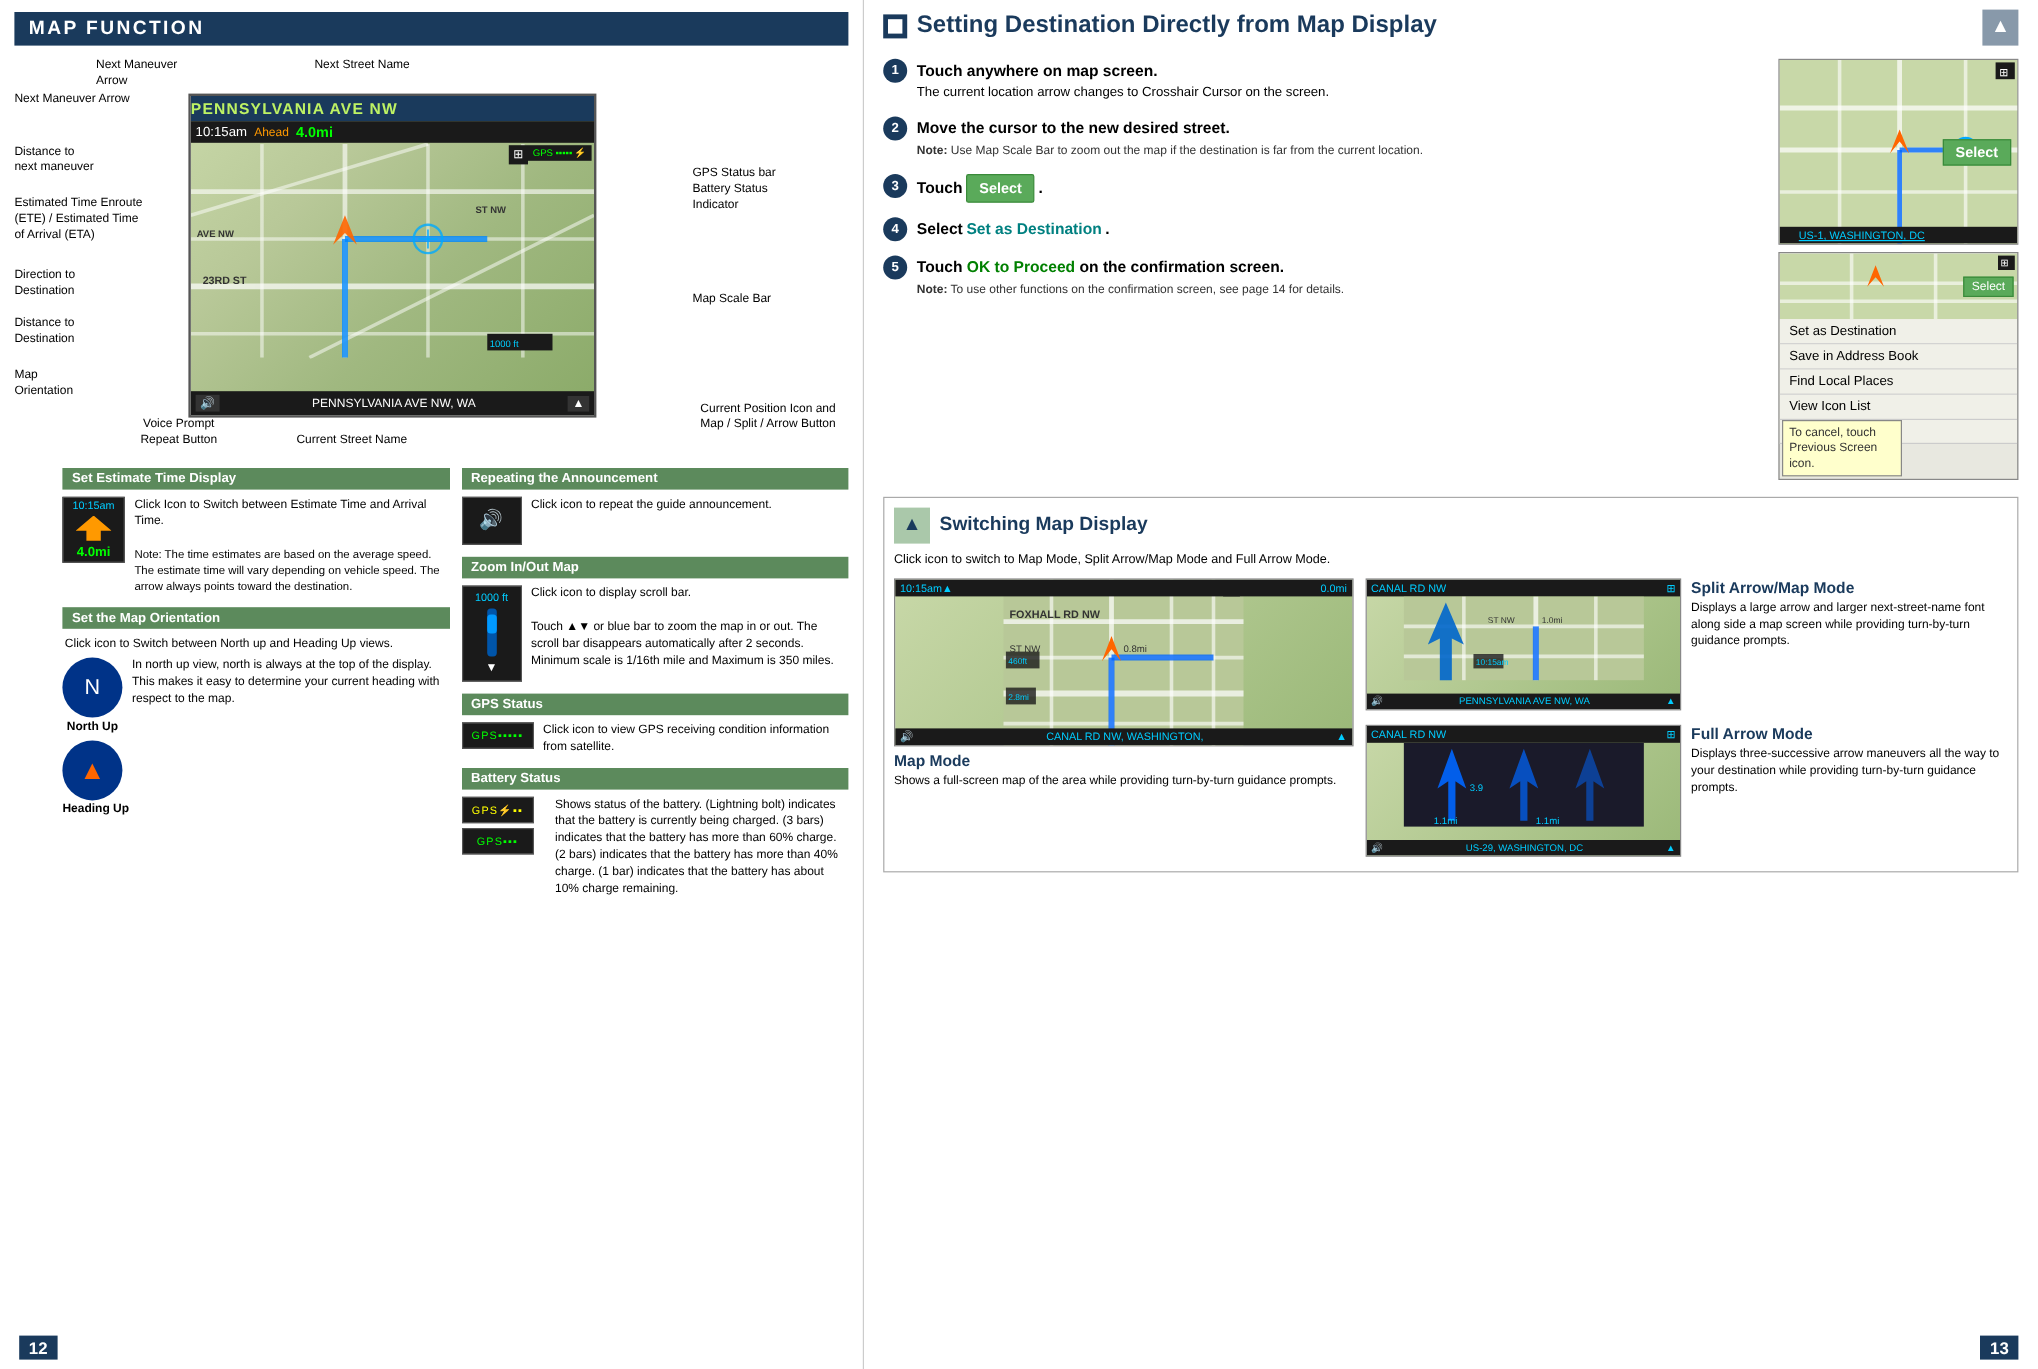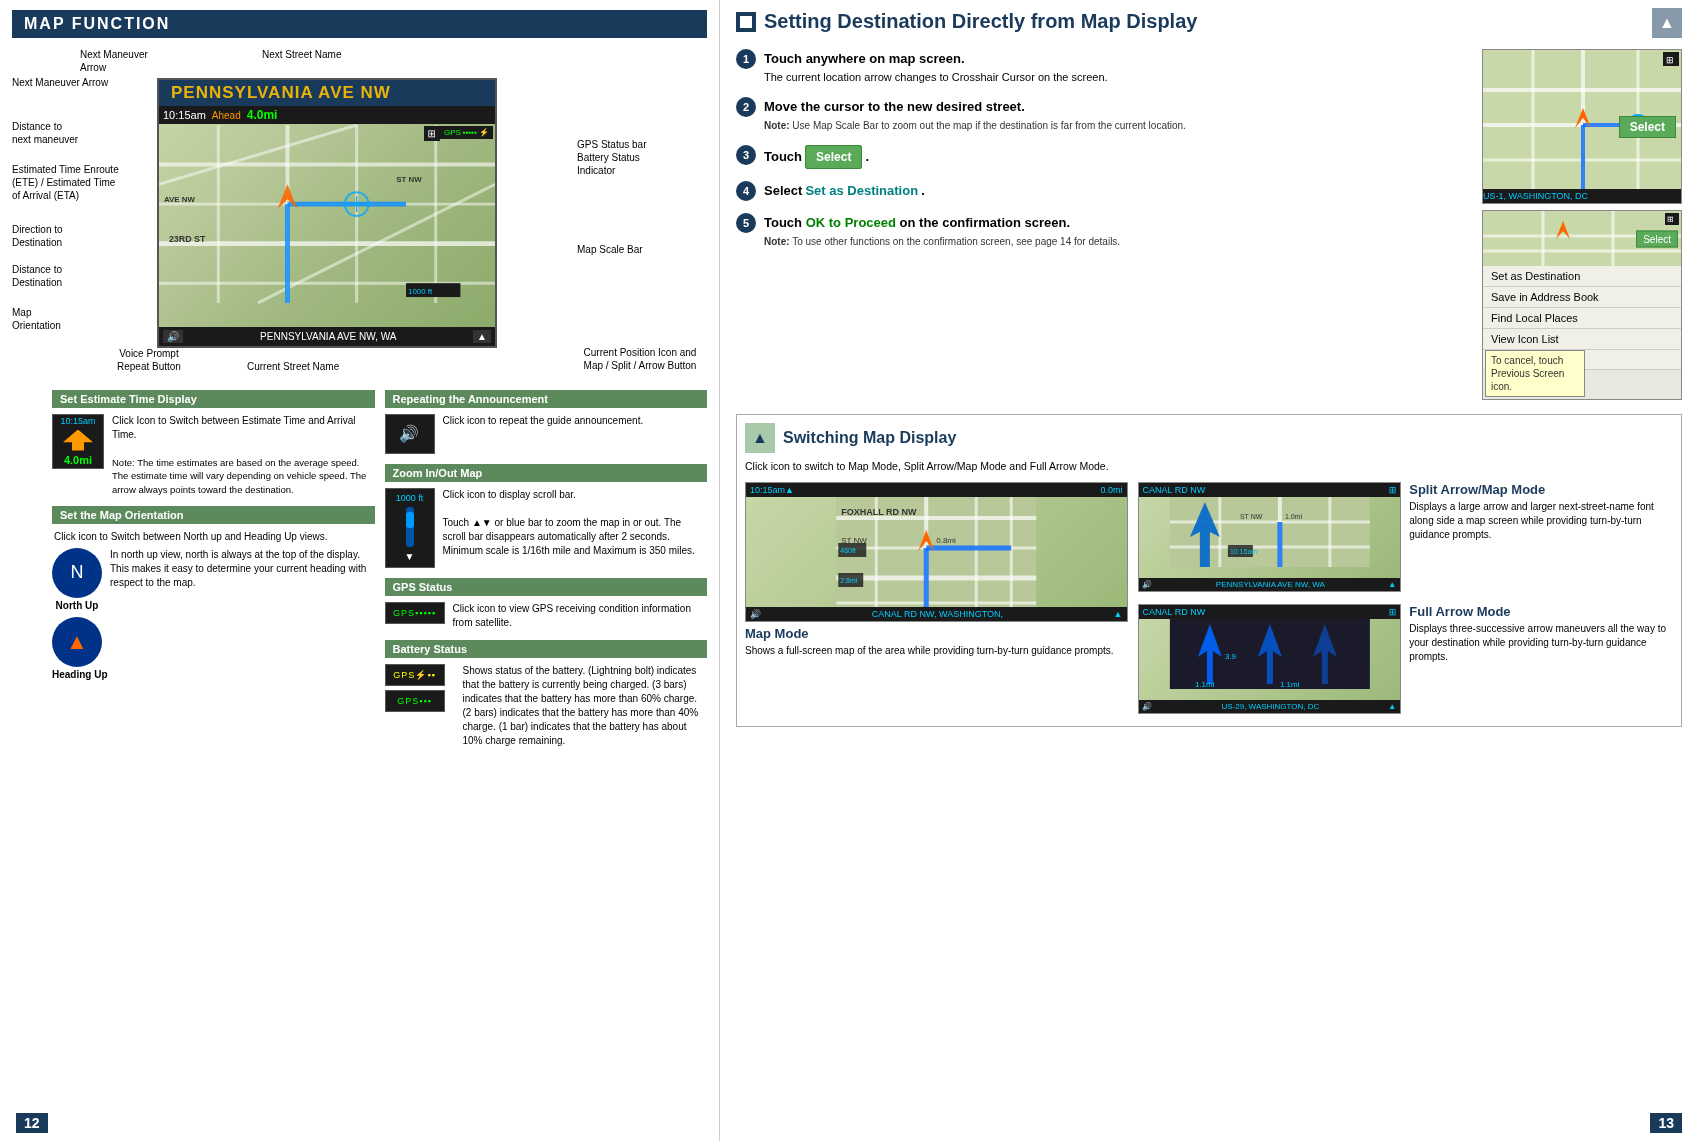--- a/index.html
+++ b/index.html
@@ -64,24 +64,24 @@
       top: 30px;
       width: 340px;
       height: 270px;
       background: linear-gradient(135deg, #c8d8a8 0%, #b8c898 30%, #a0b880 60%, #8aaa68 100%);
       border: 2px solid #555;
       overflow: hidden;
     }
 
     .map-image-sim .map-top-bar {
       background: #1a3a5c;
-      color: #eab308;
-      font-size: 17px;
-      font-weight: bold;
-      padding: 3px 12px;
+      color: #bef264;
+      font-size: 13px;
+      font-weight: bold;
+      padding: 3px 0;
       letter-spacing: 1px;
     }
 
     .map-image-sim .map-info-bar {
       display: flex;
       align-items: center;
       background: #1a1a1a;
       color: #0cf;
       font-size: 11px;
       padding: 2px 4px;
@@ -230,21 +230,22 @@
     }
 
     .map-preview-1 .preview-bottom {
       position: absolute;
       bottom: 0;
       left: 0;
       right: 0;
       background: #1a1a1a;
       color: #0cf;
       font-size: 9px;
-      padding: 2px 0;
+      padding: 2px 16px;
+      text-decoration: underline;
     }
 
     .select-overlay {
       position: absolute;
       top: 50%;
       right: 5px;
       transform: translateY(-50%);
       background: #5aaa5a;
       color: #fff;
       font-size: 12px;
@@ -525,21 +526,21 @@
 
       <div class="map-bottom-bar">
         <span style="background:#333;padding:1px 4px;cursor:pointer;">🔊</span>
         <span>PENNSYLVANIA AVE NW, WA</span>
         <span style="background:#333;padding:1px 4px;cursor:pointer;">▲</span>
       </div>
     </div>
 
     <div class="map-callout callout-label" style="bottom:5px;left:105px;text-align:center;">Voice Prompt<br>Repeat Button</div>
     <div class="map-callout callout-label" style="bottom:5px;left:235px;text-align:center;">Current Street Name</div>
-    <div class="map-callout callout-label" style="bottom:6px;right:2px;text-align:center;width:130px;">Current Position Icon and<br>Map / Split / Arrow Button</div>
+    <div class="map-callout callout-label" style="bottom:18px;right:2px;text-align:center;width:130px;">Current Position Icon and<br>Map / Split / Arrow Button</div>
   </div>
 
   <div class="bottom-sections">
 
     <div class="col-left">
 
       <div class="subsection">
         <div class="subsection-title">Set Estimate Time Display</div>
         <div class="subsection-content">
           <div>

